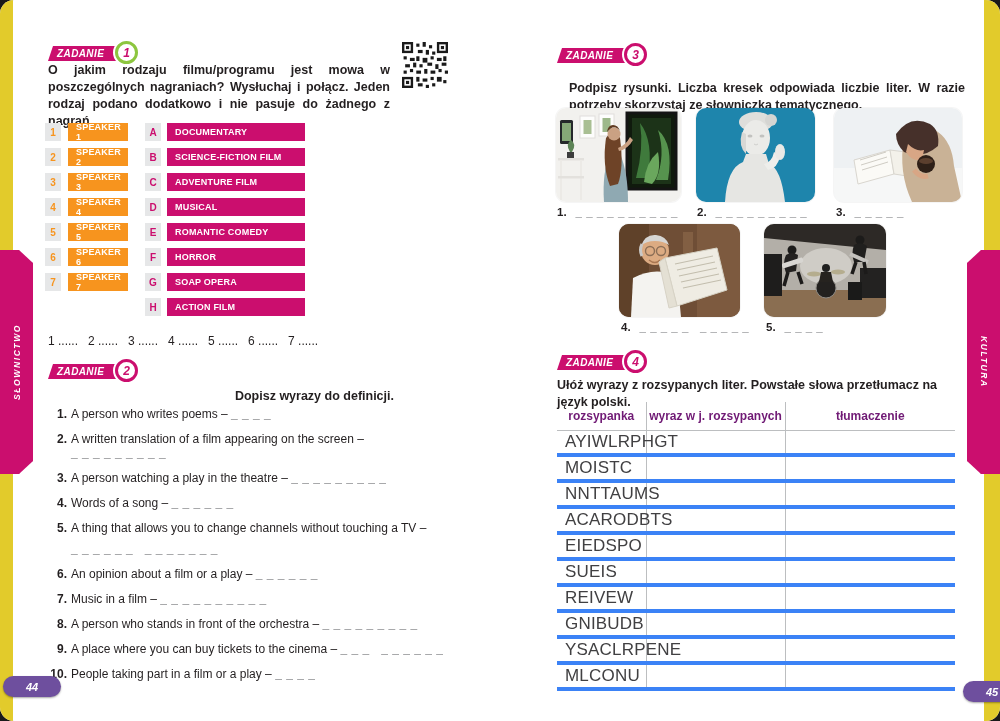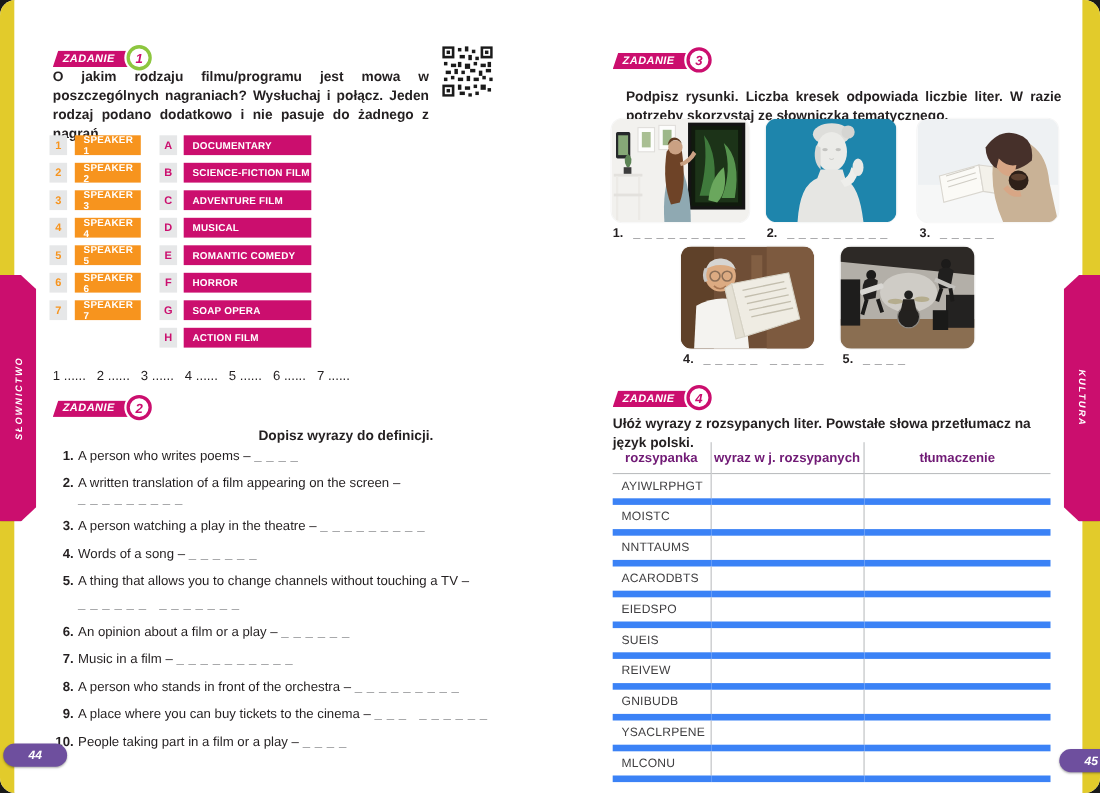--- a/index.html
+++ b/index.html
@@ -40,38 +40,38 @@
     text-align:justify;}
   
   .mrow{display:flex;height:18px;margin-bottom:7px;}
   .kbox{width:16px;height:18px;background:#e6e7e8;display:flex;align-items:center;
     justify-content:center;font-weight:bold;font-size:10px;}
   .kbox.or{color:#f7941e;margin-right:7px;}
   .kbox.mg{color:#cb0e6e;margin-right:6px;}
   .vbox{height:18px;display:flex;align-items:center;padding-left:8px;box-sizing:border-box;
     color:#fff;font-weight:bold;font-size:9px;letter-spacing:.2px;}
   .vbox.or{width:60px;background:#f7941e;}
-  .vbox.mg{width:116px;background:#cb0e6e;}
+  .vbox.mg{width:138px;background:#cb0e6e;}
   .answer-line{position:absolute;font-size:12px;color:#231f20;white-space:pre;}
   
   .defs{position:absolute;left:48px;top:407px;width:406px;}
   .def{display:flex;margin-bottom:11px;font-size:12px;line-height:14px;color:#231f20;}
   .def .n{min-width:19px;text-align:right;font-weight:bold;margin-right:4px;white-space:nowrap;}
   .def .blank,.blank2,.pblank{white-space:pre;letter-spacing:.5px;color:#55565a;font-weight:bold;}
   .blank2{display:block;margin-left:23px;margin-top:7px;margin-bottom:11px;font-size:12px;}
   
   .photo{position:absolute;border-radius:10px;overflow:hidden;box-shadow:0 0 0 1px rgba(0,0,0,.04);}
   .photo svg{display:block;}
   .plabel{position:absolute;font-size:11.5px;color:#231f20;}
   .plabel .pn{font-weight:bold;margin-right:9px;}
   
   .t4{position:absolute;left:557px;top:402px;width:398px;border-collapse:collapse;table-layout:fixed;}
   .t4 th{font-size:12px;font-weight:bold;color:#701a75;height:28px;border-bottom:1px solid #bcbec0;
     text-align:center;padding:0;}
-  .t4 td{font-size:11px;color:#414042;height:22px;border-bottom:6px solid #3b82f6;
+  .t4 td{font-size:17px;color:#414042;height:22px;border-bottom:4px solid #3b82f6;
     padding:0 0 0 8px;letter-spacing:.2px;}
   .t4 th:nth-child(2),.t4 td:nth-child(2){border-left:1px solid #bcbec0;border-right:1px solid #bcbec0;}
   .qr{position:absolute;left:402px;top:42px;width:46px;height:46px;}
 </style>
 </head>
 <body>
 
 <div class="sheet">
   <div class="stripe l"></div>
   <div class="stripe r"></div>

